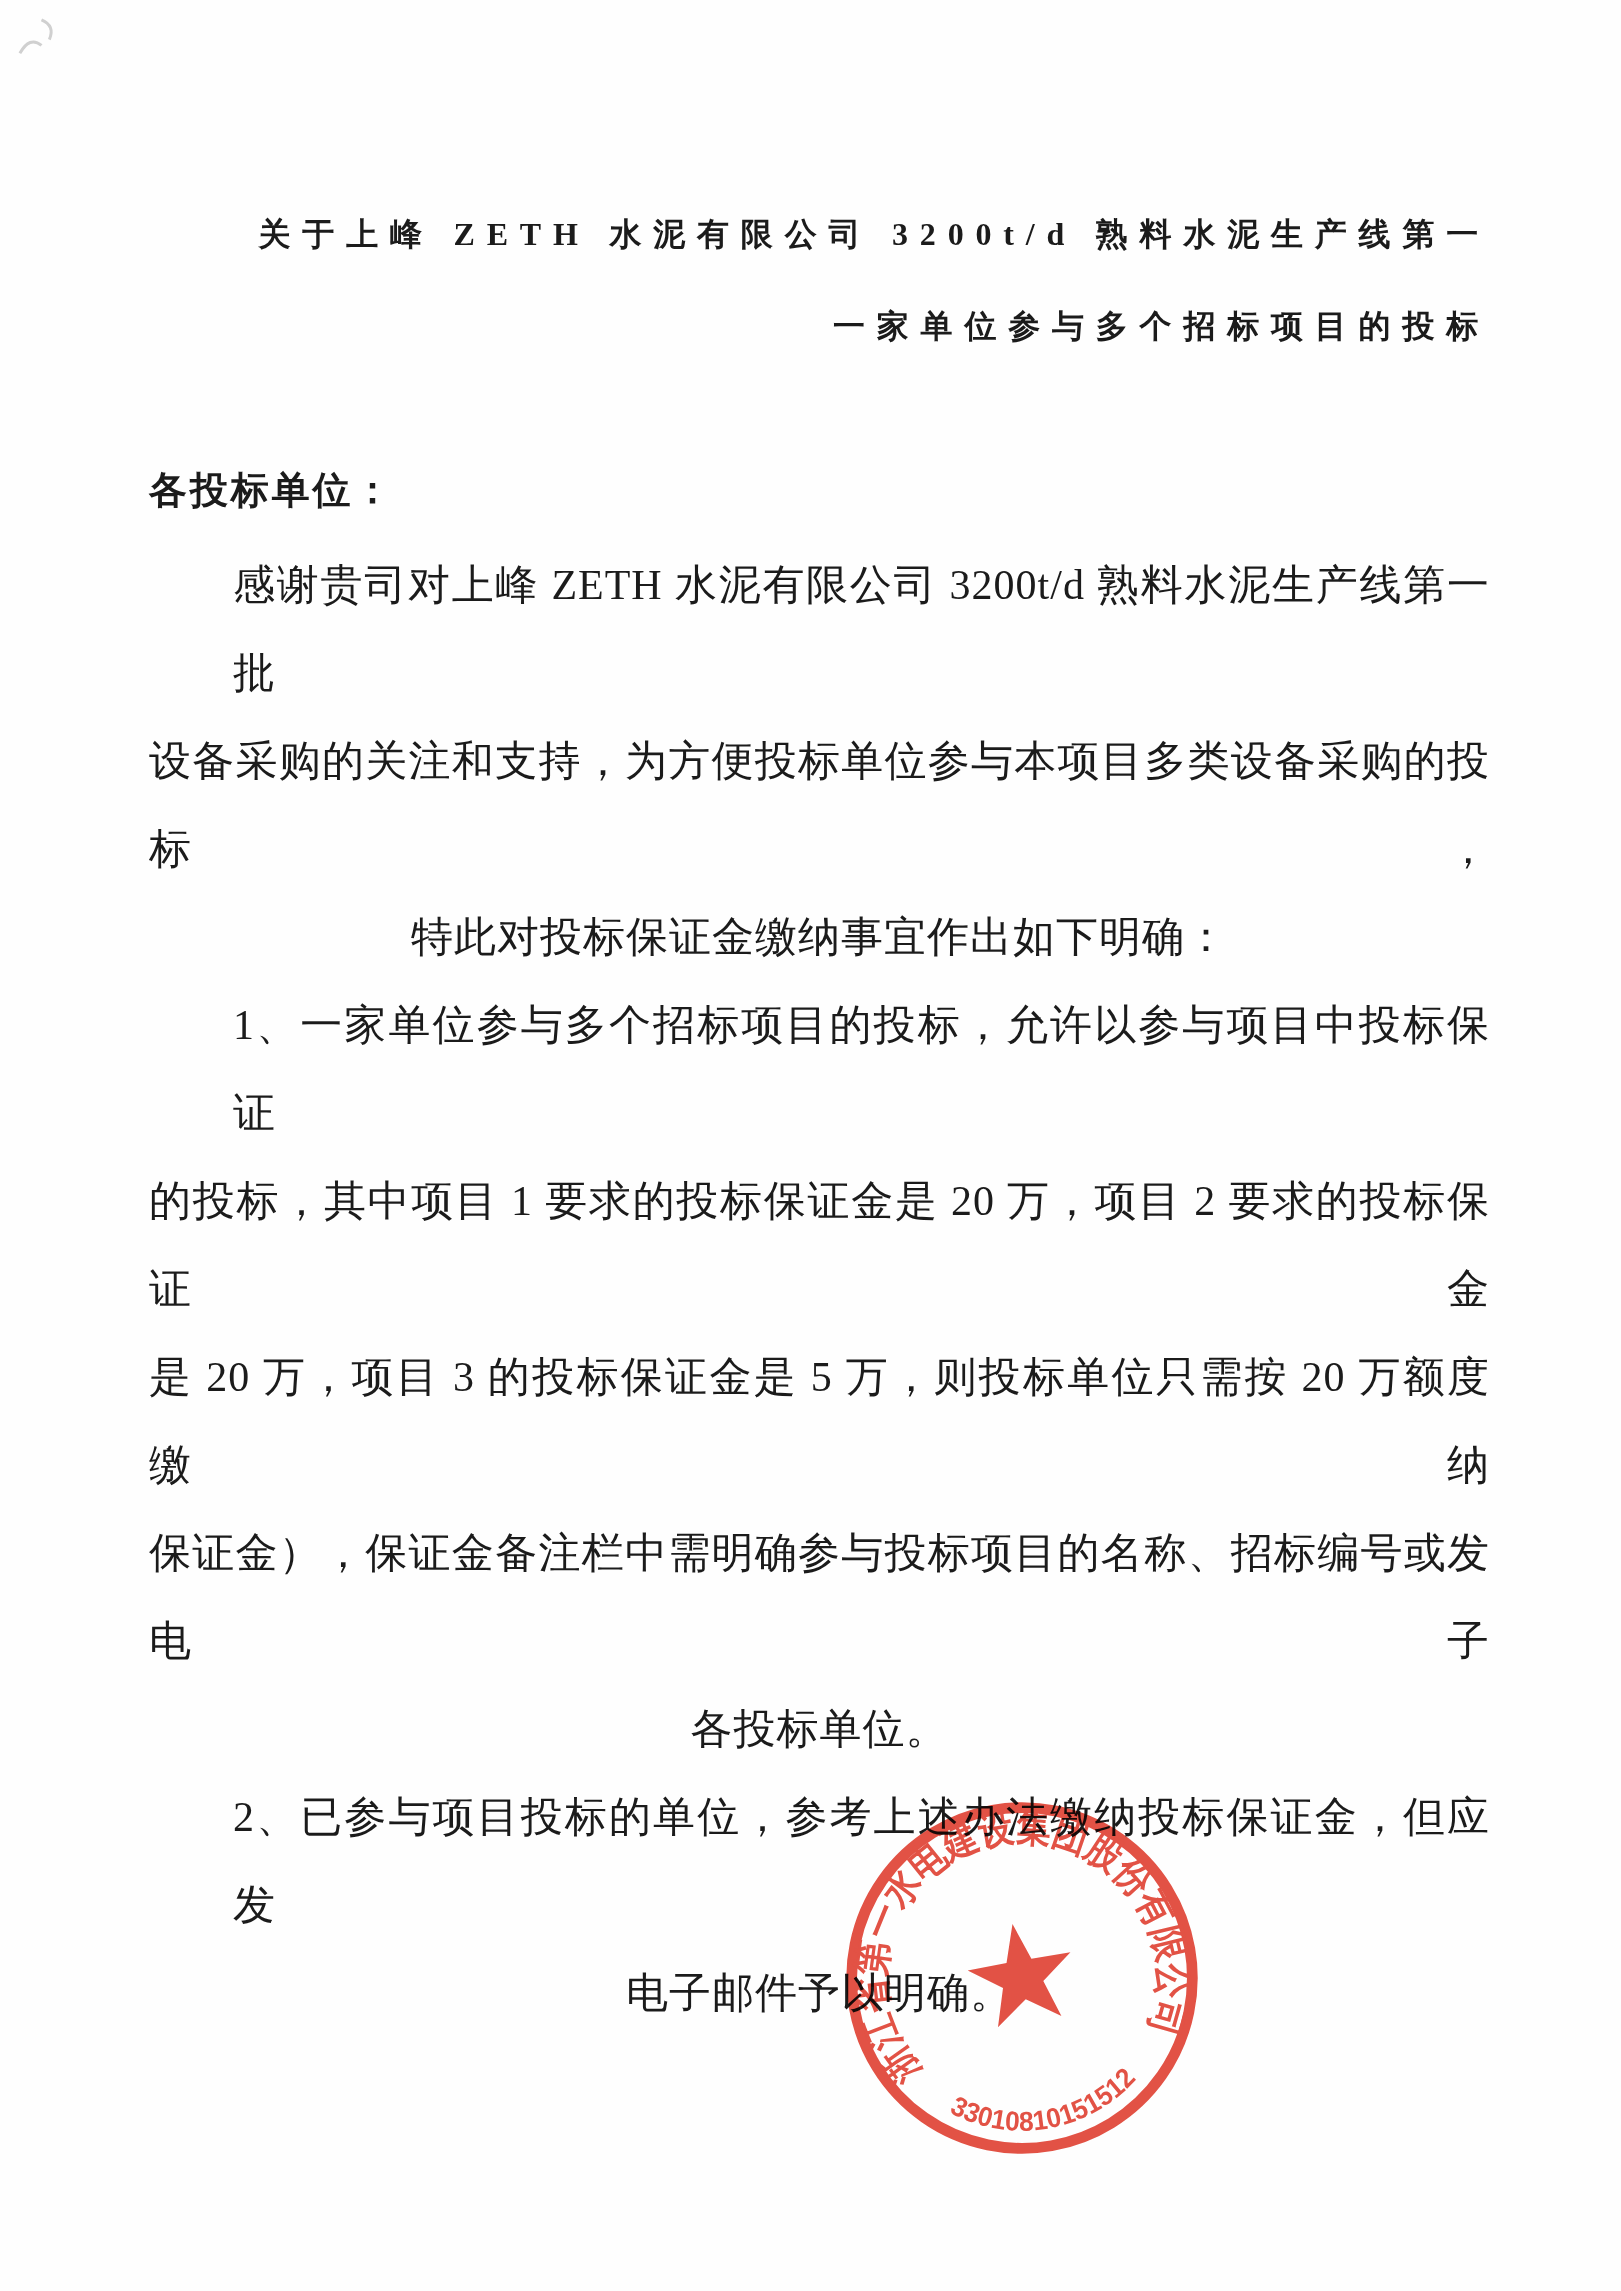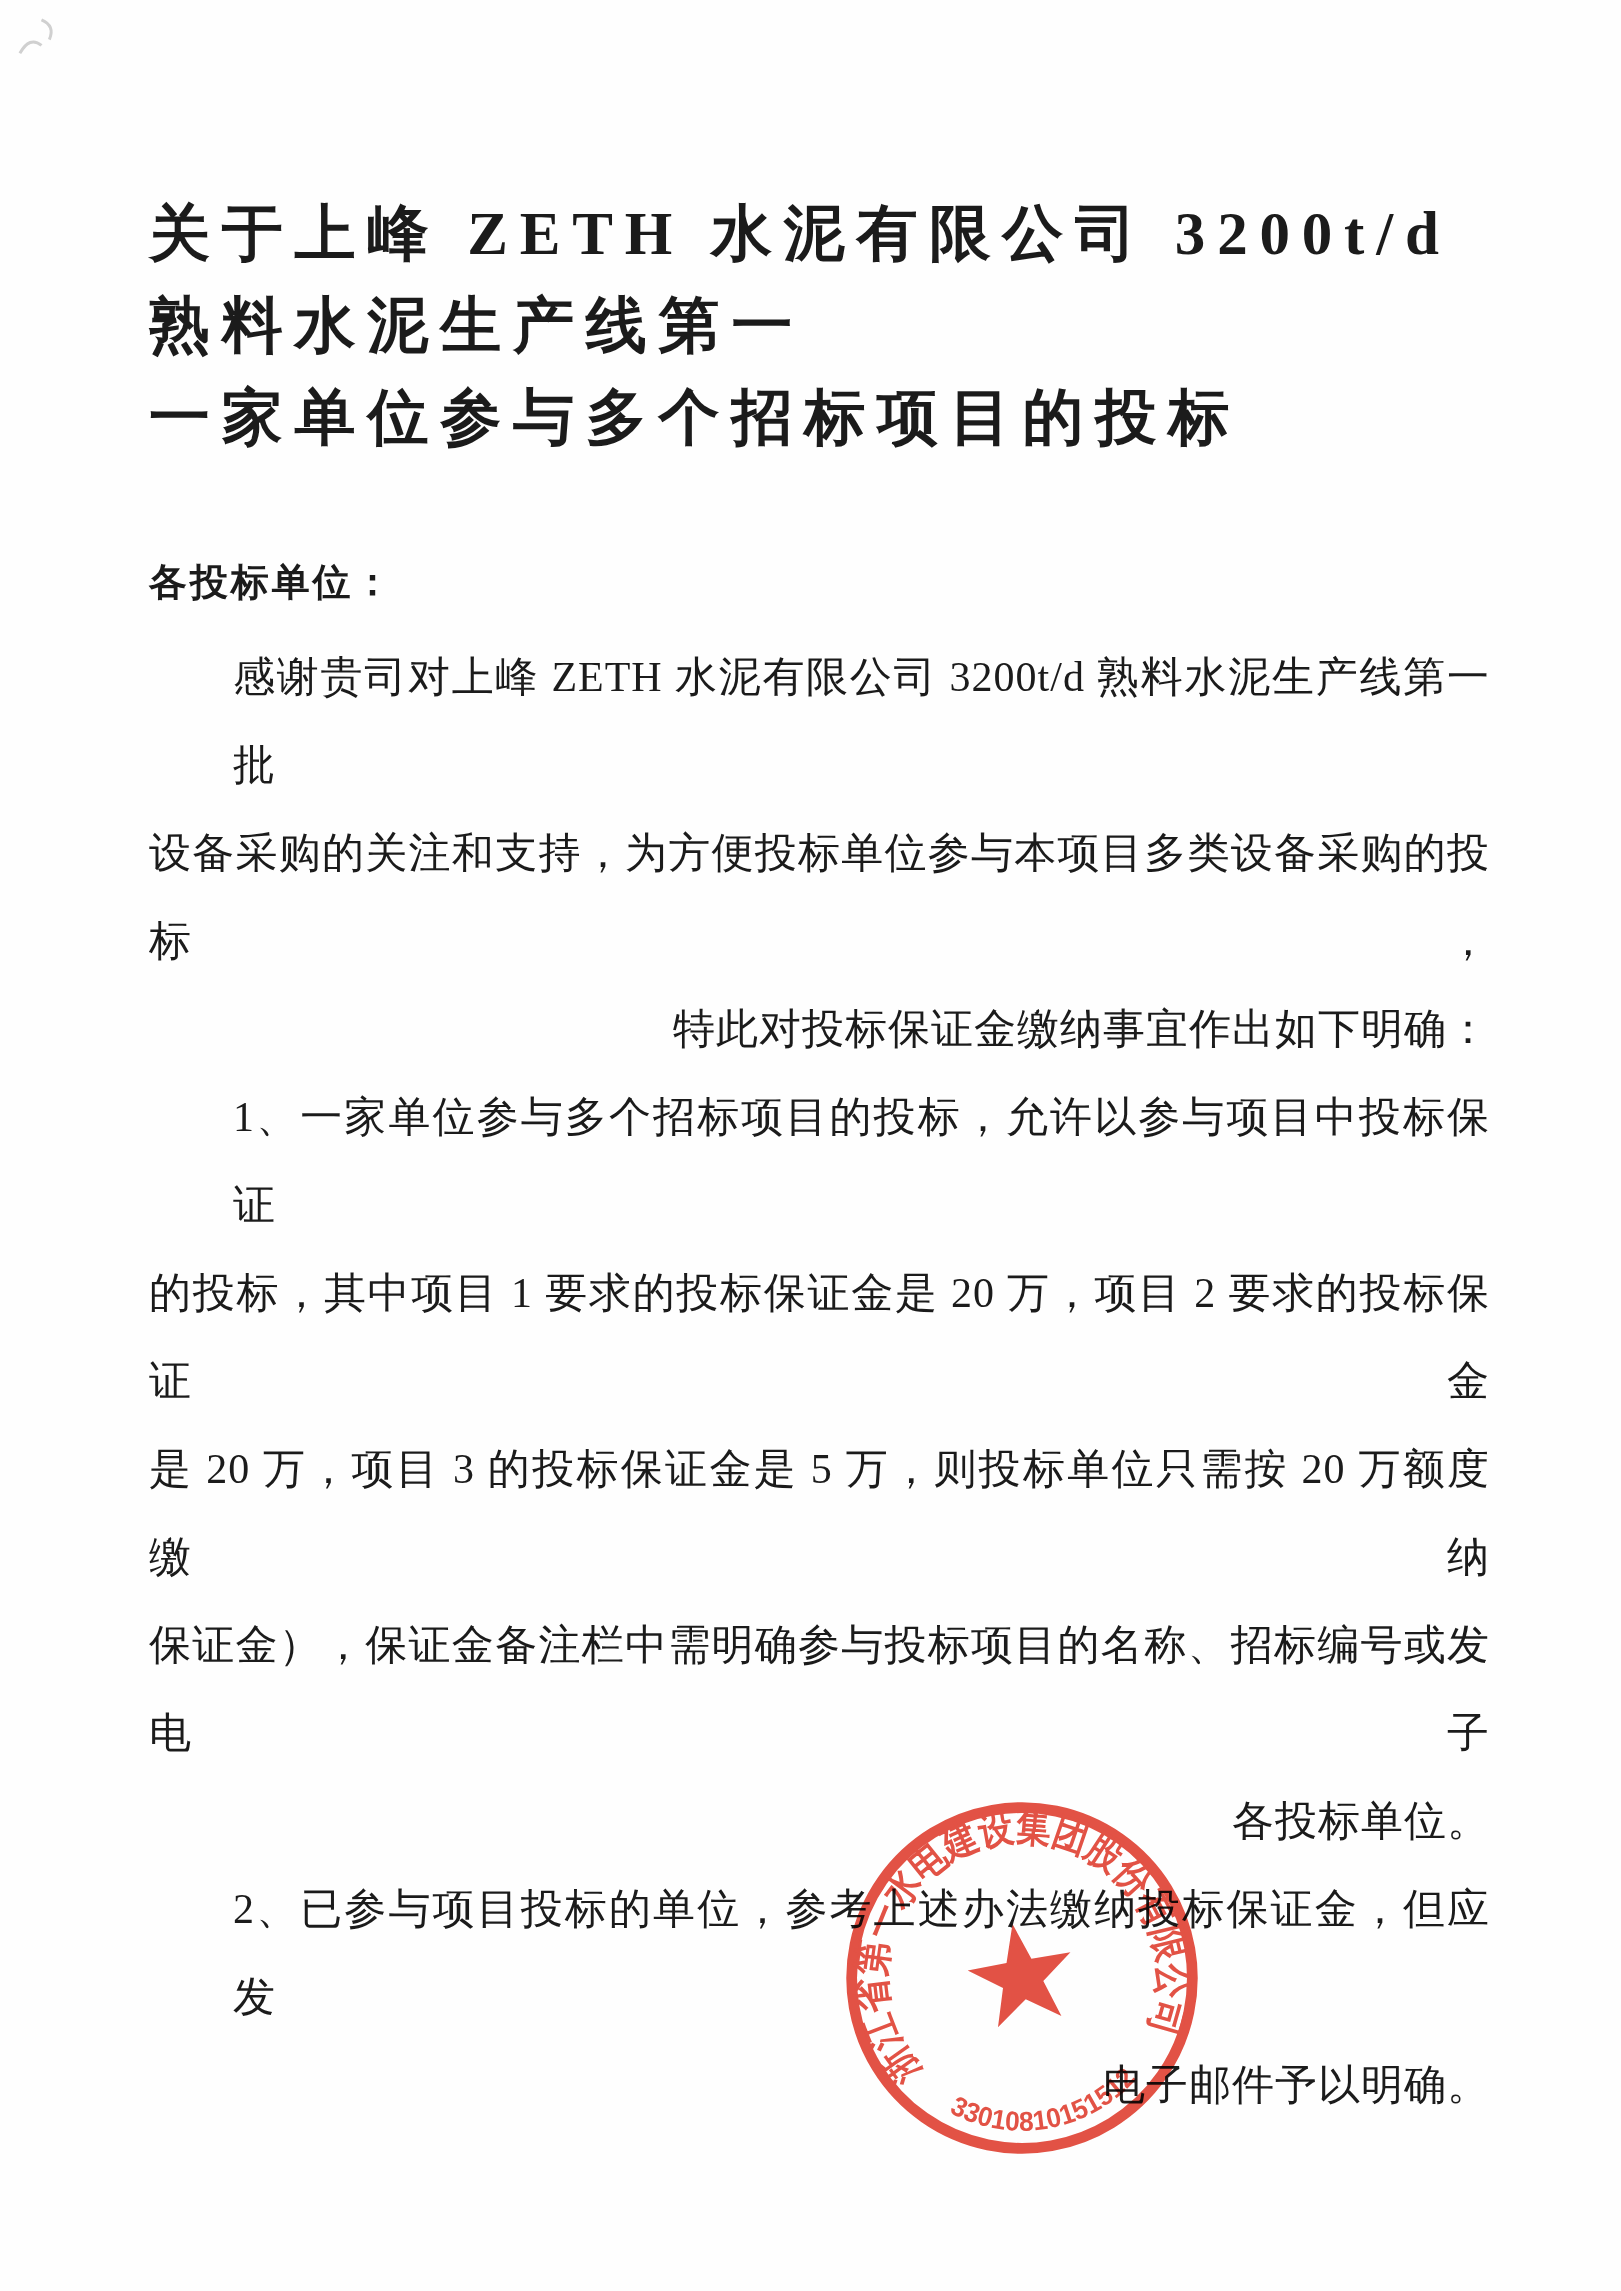--- a/index.html
+++ b/index.html
@@ -14,40 +14,40 @@
     font-family: "Liberation Serif", "DejaVu Serif", serif;
     color: #1b1b1b;
   }
   .content {
     position: absolute;
     left: 149px; top: 0;
     width: 1341px;
   }
   .title {
     margin: 188px 0 0 0;
-    font-size: 61px;
+    font-size: 32px;
     font-weight: bold;
     letter-spacing: 11.8px;
     line-height: 92px;
-    text-align: left;
+    text-align: right;
   }
   .salutation {
     margin-top: 84px;
     font-size: 38px;
     font-weight: bold;
     line-height: 69px;
     letter-spacing: 2.9px;
   }
   .body-block {
     margin-top: 15.7px;
     font-size: 42px;
     line-height: 88px;
     letter-spacing: 1px;
   }
-  .body-line { text-align: right; }
+  .body-line { text-align: center; }
   .body-line.fill {
     text-align: justify;
     text-align-last: justify;
     text-justify: inter-character;
   }
   .body-line.indent { padding-left: 84px; }
   .stamp {
     position: absolute;
     left: 836px; top: 1792px;
     width: 372px; height: 372px;

